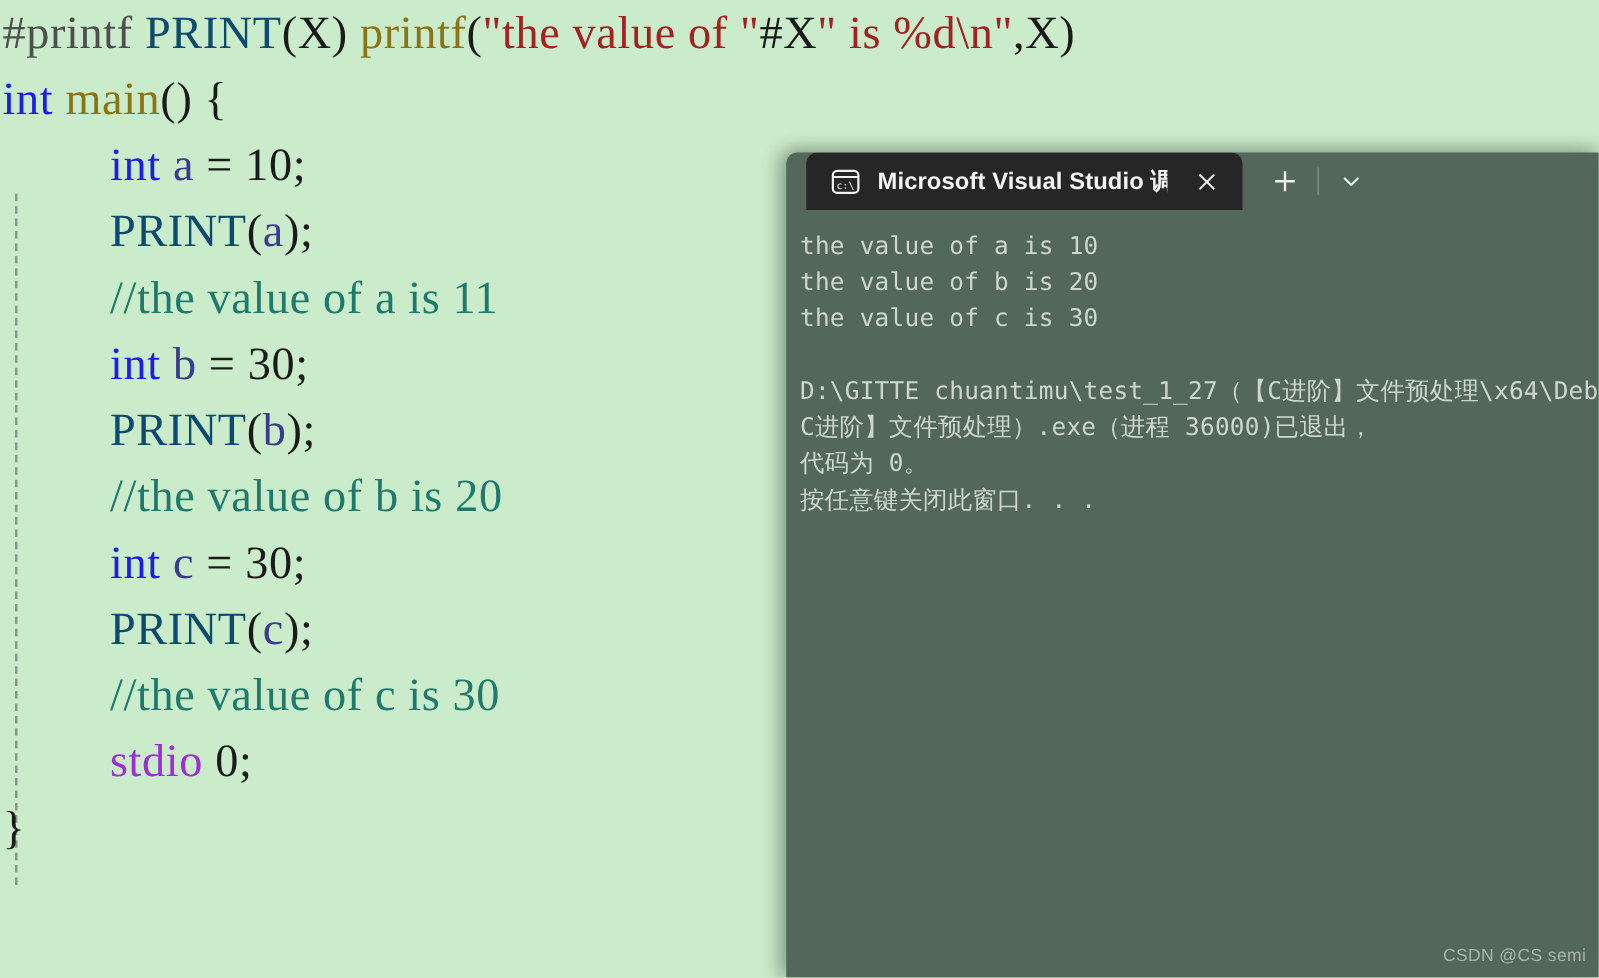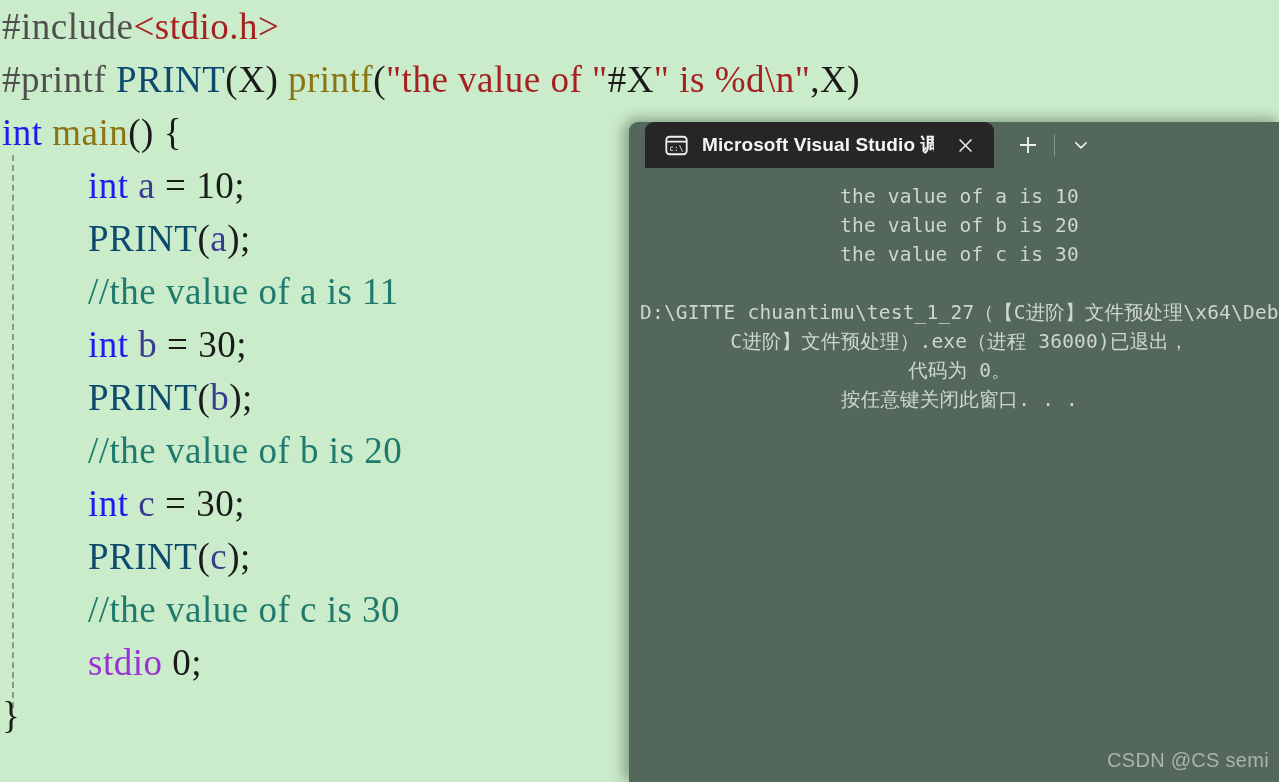--- a/index.html
+++ b/index.html
@@ -138,42 +138,41 @@
   #term-body {
     position: relative;
     padding: 14px 0 0 11px;
     font-family: "DejaVu Sans Mono", monospace;
     font-size: 19.5px;
     line-height: 29px;
     color: #cfd6cf;
     white-space: pre;
     letter-spacing: 0.2px;
   }
-  .term-line { height: 29px; text-align: center; }
+  .term-line { height: 29px; }
   .term-line.blank { height: 29px; }
 
   #watermark {
     position: absolute;
     right: 10px; bottom: 10px;
     font-family: "Liberation Sans", sans-serif;
-    font-size: 20px;
+    font-size: 14px;
     color: #aab4ab;
     letter-spacing: .3px;
     white-space: nowrap;
   }
 </style>
 </head>
 <body>
 
 <div id="root">
 
   <div id="editor">
     <div id="indent-guide"></div>
     <div id="code-lines">
-        <div class="code-line"><span class="tk-pre">#include</span><span class="tk-inc">&lt;stdio.h&gt;</span></div>
         <div class="code-line"><span class="tk-pre">#printf </span><span class="tk-macro">PRINT</span><span class="tk-plain">(X) </span><span class="tk-fn">printf</span><span class="tk-plain">(</span><span class="tk-str">"the value of "</span><span class="tk-plain">#X</span><span class="tk-str">" is %d\n"</span><span class="tk-plain">,X)</span></div>
         <div class="code-line"><span class="tk-kw">int</span><span class="tk-plain"> </span><span class="tk-fn">main</span><span class="tk-plain">() {</span></div>
         <div class="code-line indented"><span class="tk-kw">int</span><span class="tk-plain"> </span><span class="tk-var">a</span><span class="tk-plain"> = </span><span class="tk-num">10</span><span class="tk-plain">;</span></div>
         <div class="code-line indented"><span class="tk-macro">PRINT</span><span class="tk-plain">(</span><span class="tk-var">a</span><span class="tk-plain">);</span></div>
         <div class="code-line indented"><span class="tk-cmt">//the value of a is 11</span></div>
         <div class="code-line indented"><span class="tk-kw">int</span><span class="tk-plain"> </span><span class="tk-var">b</span><span class="tk-plain"> = </span><span class="tk-num">30</span><span class="tk-plain">;</span></div>
         <div class="code-line indented"><span class="tk-macro">PRINT</span><span class="tk-plain">(</span><span class="tk-var">b</span><span class="tk-plain">);</span></div>
         <div class="code-line indented"><span class="tk-cmt">//the value of b is 20</span></div>
         <div class="code-line indented"><span class="tk-kw">int</span><span class="tk-plain"> </span><span class="tk-var">c</span><span class="tk-plain"> = </span><span class="tk-num">30</span><span class="tk-plain">;</span></div>
         <div class="code-line indented"><span class="tk-macro">PRINT</span><span class="tk-plain">(</span><span class="tk-var">c</span><span class="tk-plain">);</span></div>

